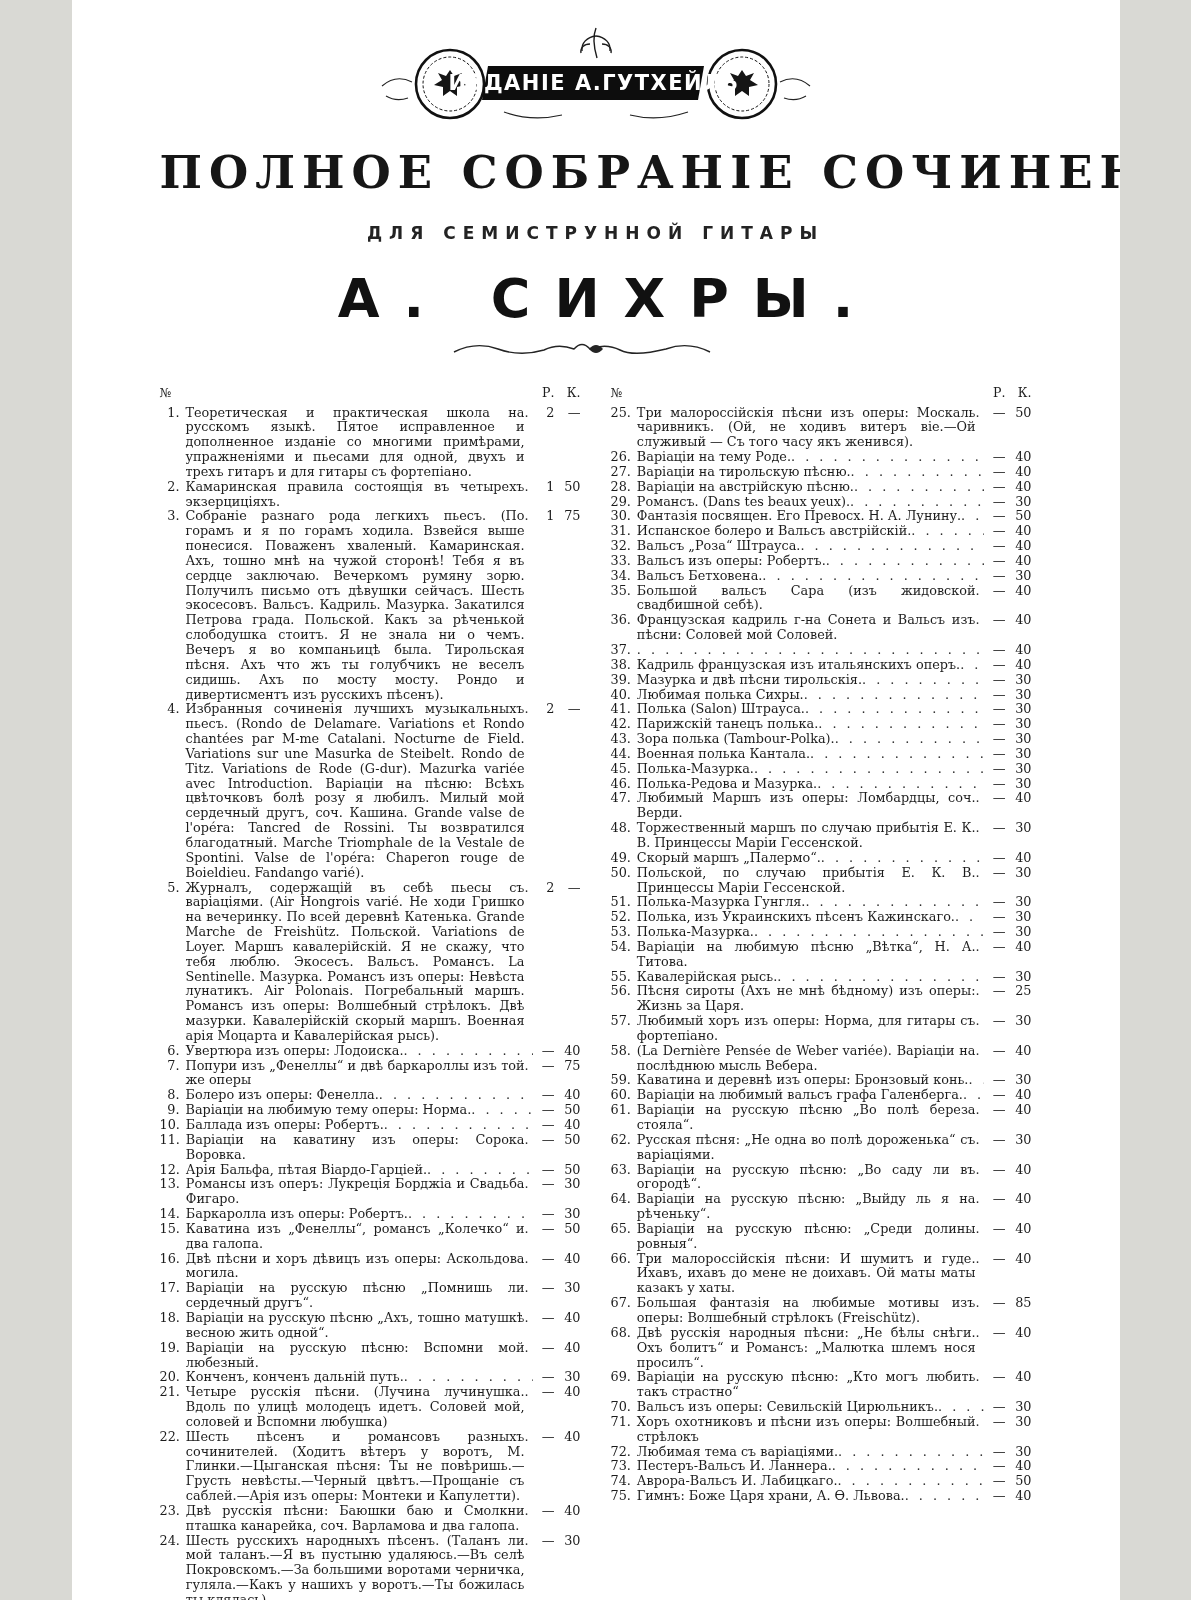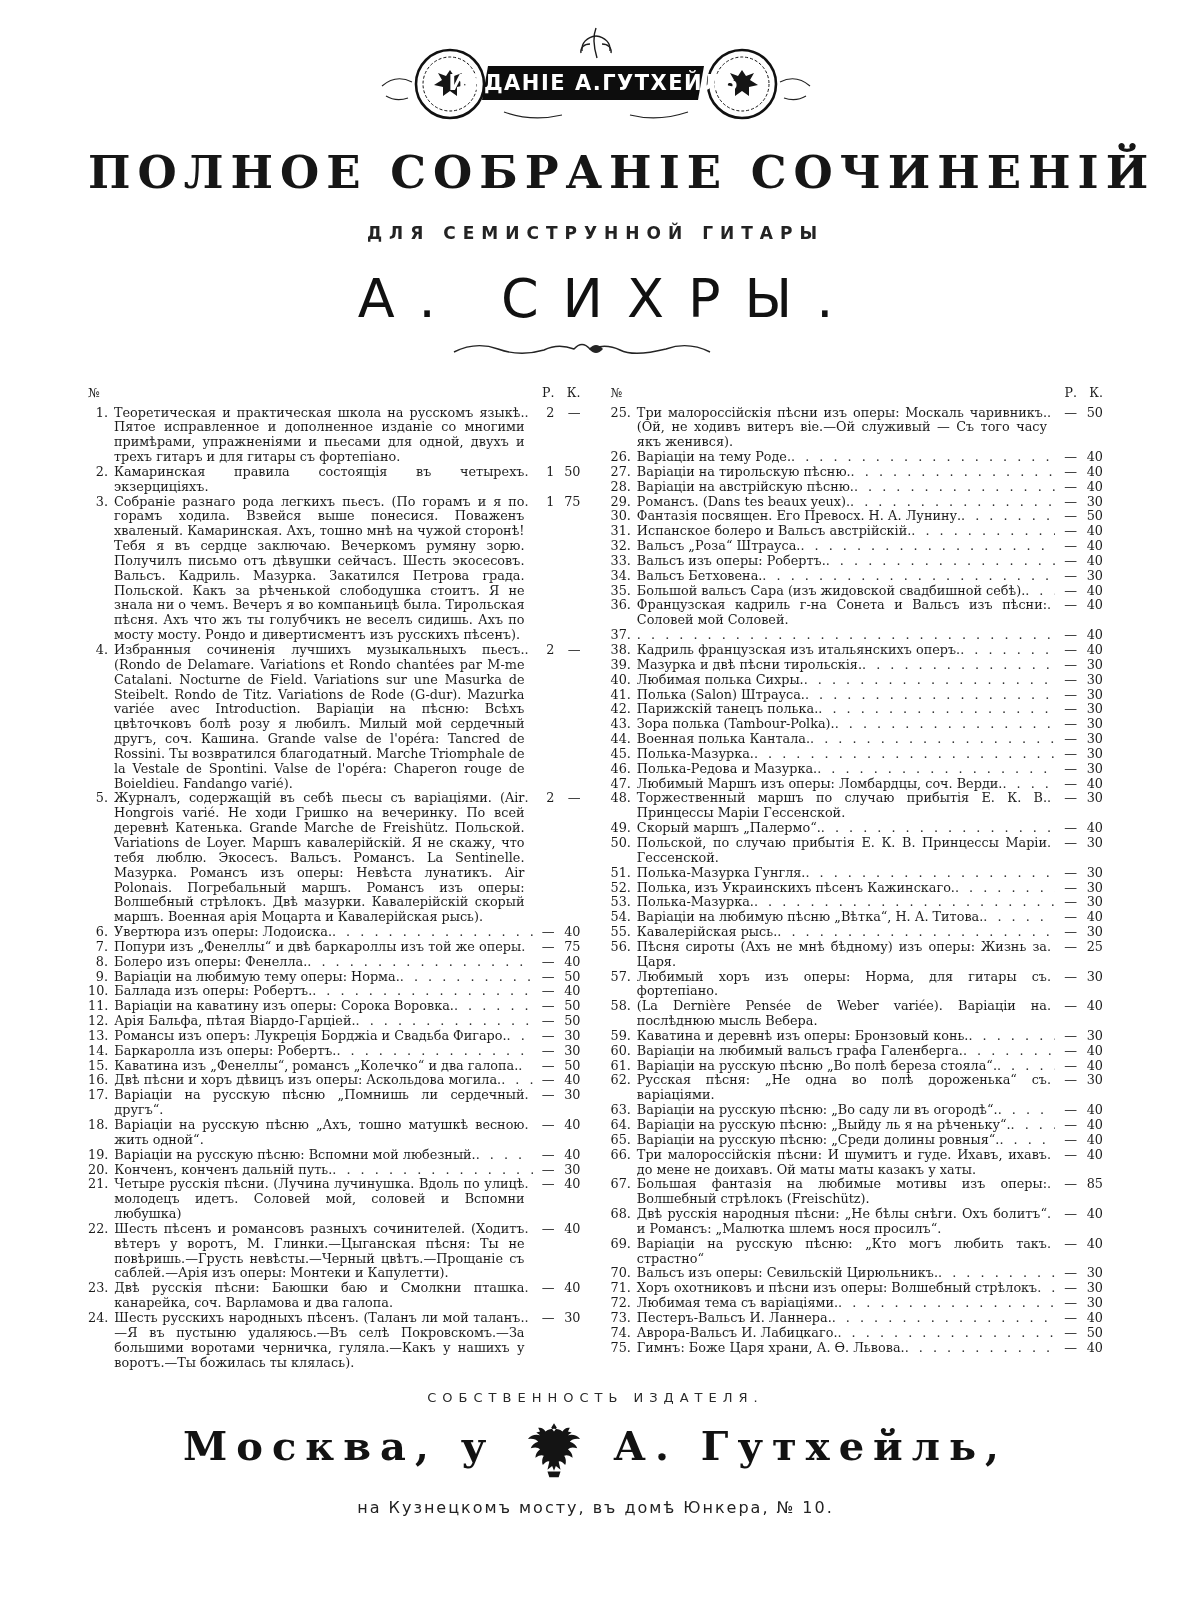--- a/index.html
+++ b/index.html
@@ -1,34 +1,34 @@
 <!DOCTYPE html>
 <html><head>
 <meta charset="utf-8">
 <style>
   html,body { margin:0; padding:0; background:#d9d9d4; }
   .page {
-    width:1191px; height:1600px; margin:0 auto; background:#ffffff;
+    width:1048px; height:1600px; margin:0 auto; background:#ffffff;
     color:#1c1c1c; font-family:"DejaVu Serif", serif;
     box-sizing:border-box; padding:26px 88px 10px; position:relative; overflow:hidden;
   }
   
   .banner { display:flex; justify-content:center; }
   
   .main-title {
     margin:16px 0 0; text-align:center; font-size:45px; font-weight:700;
     letter-spacing:7px; white-space:nowrap; color:#161616;
   }
   .subtitle {
     margin:24px 0 0; text-align:center; font-family:"DejaVu Sans", sans-serif;
     font-size:17px; font-weight:700; letter-spacing:7px; color:#232323;
   }
   .author {
     margin:24px 0 0; text-align:center; font-family:"DejaVu Sans", sans-serif;
-    font-size:54px; font-weight:400; letter-spacing:24px; color:#111;
+    font-size:54px; font-weight:700; letter-spacing:24px; color:#111;
     text-indent:24px;
   }
   .divider { text-align:center; margin:10px 0 0; }
   
   .catalog { display:flex; gap:30px; margin-top:22px; font-size:12.8px; line-height:1.16; }
   .col { flex:1 1 0; min-width:0; }
   .col-head { display:flex; align-items:baseline; font-size:12.5px; margin-bottom:5px; }
   .col-head .hnum { flex:0 0 26px; }
   .col-head .hfill { flex:1 1 auto; }
   .entry { display:flex; align-items:baseline; }

